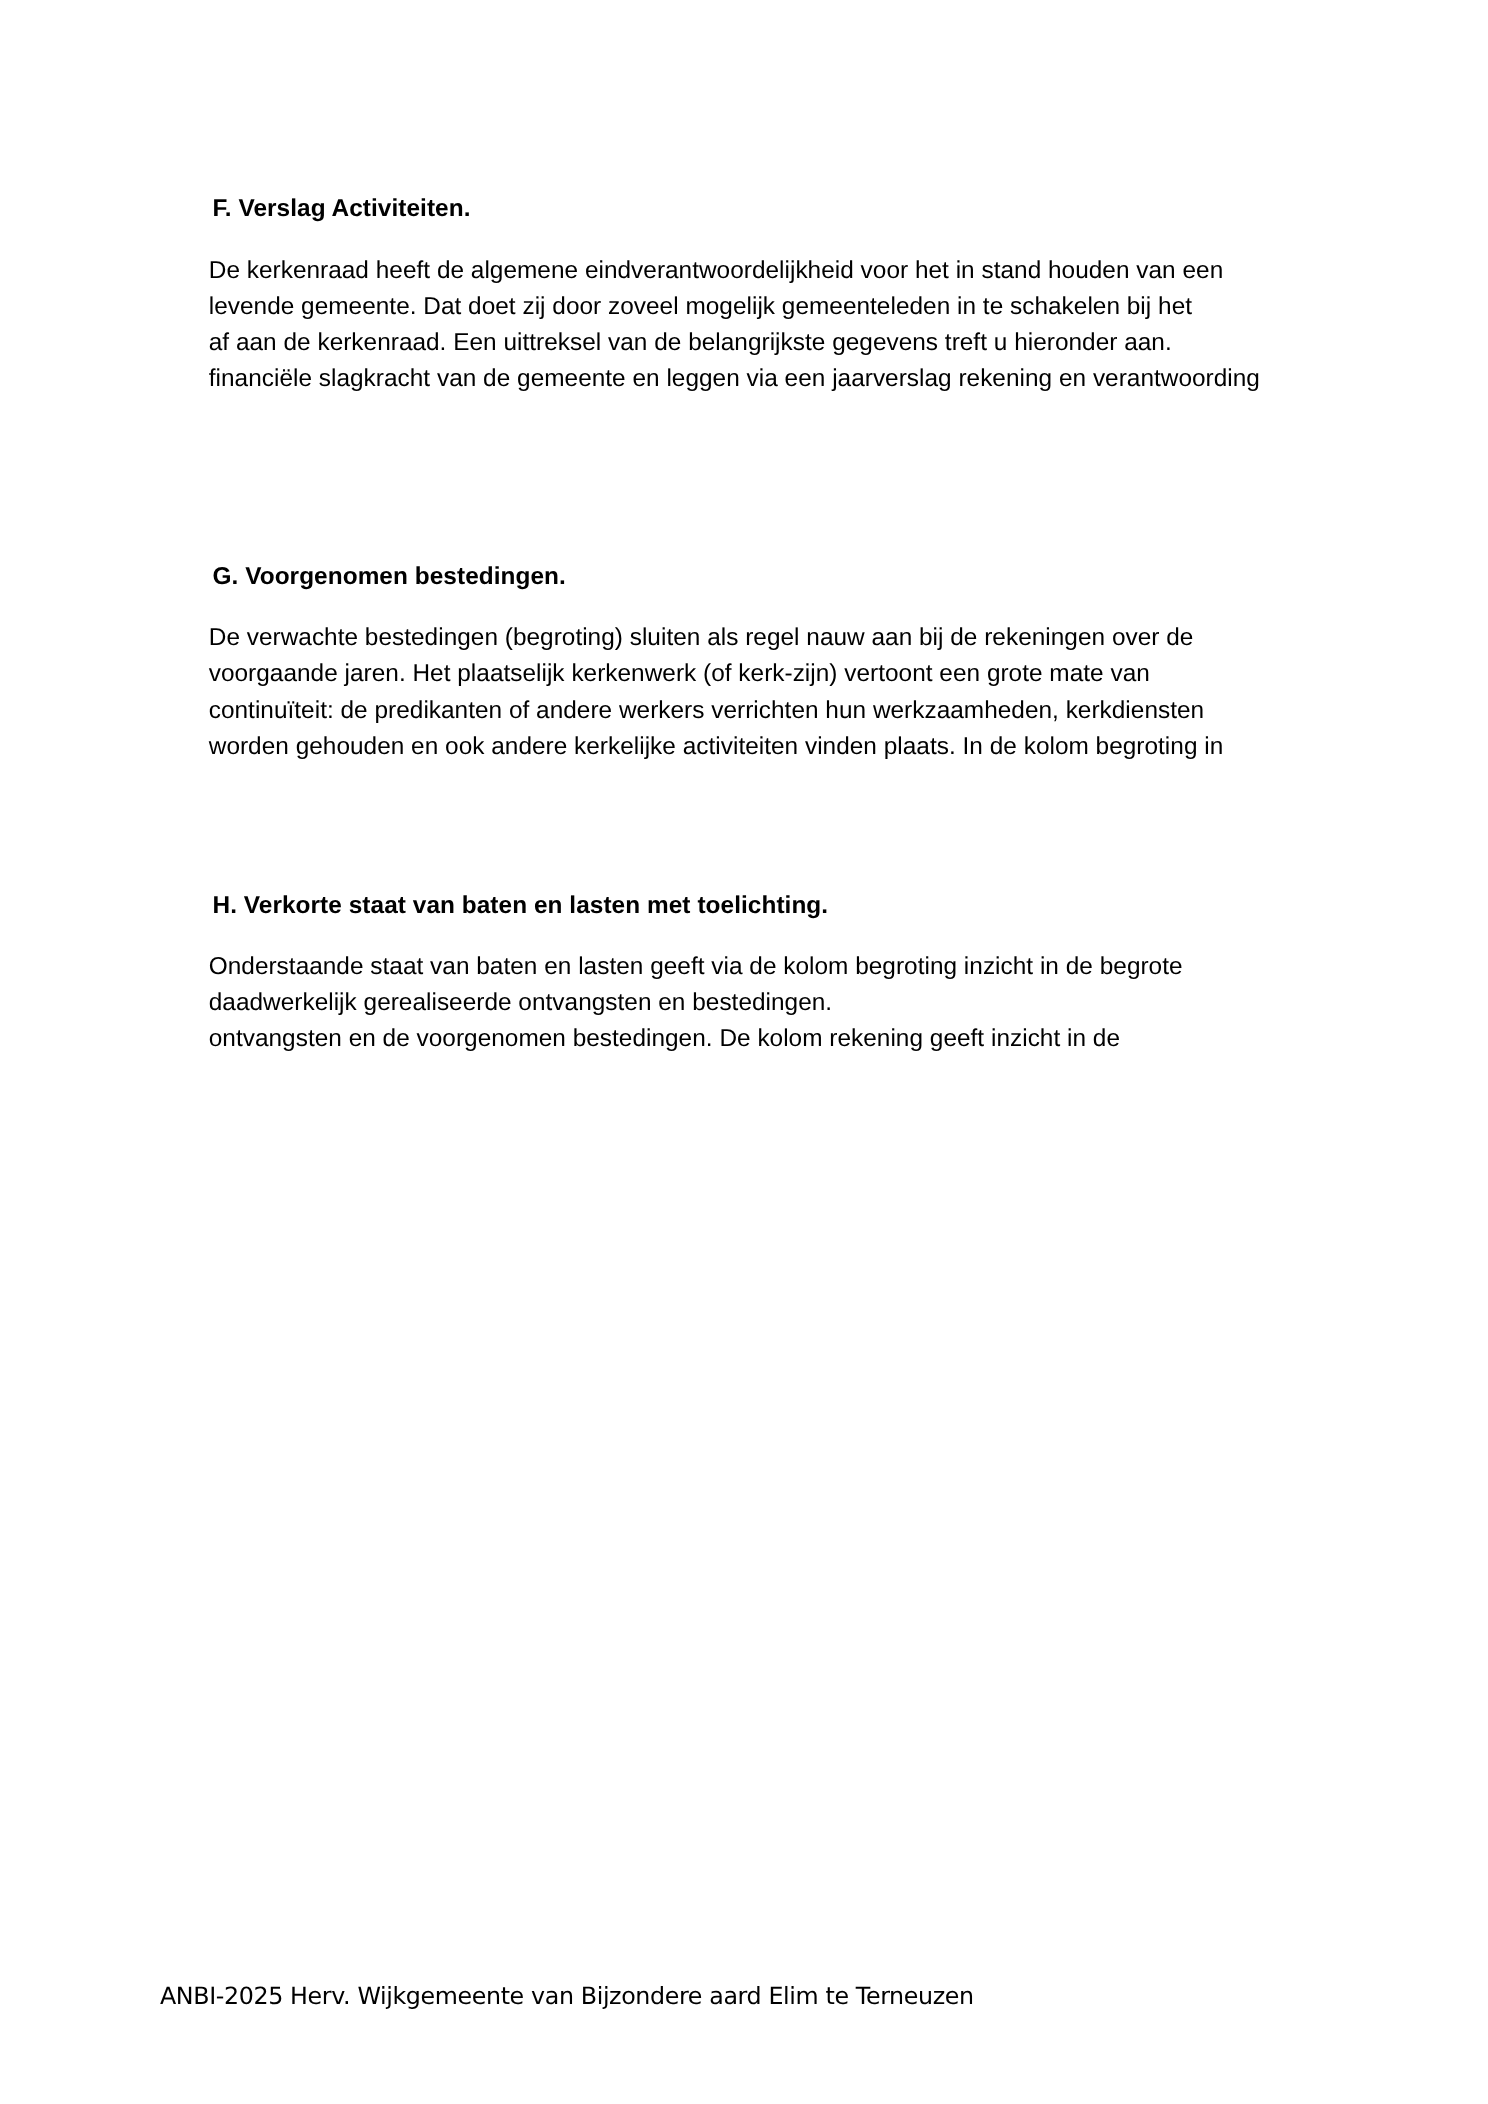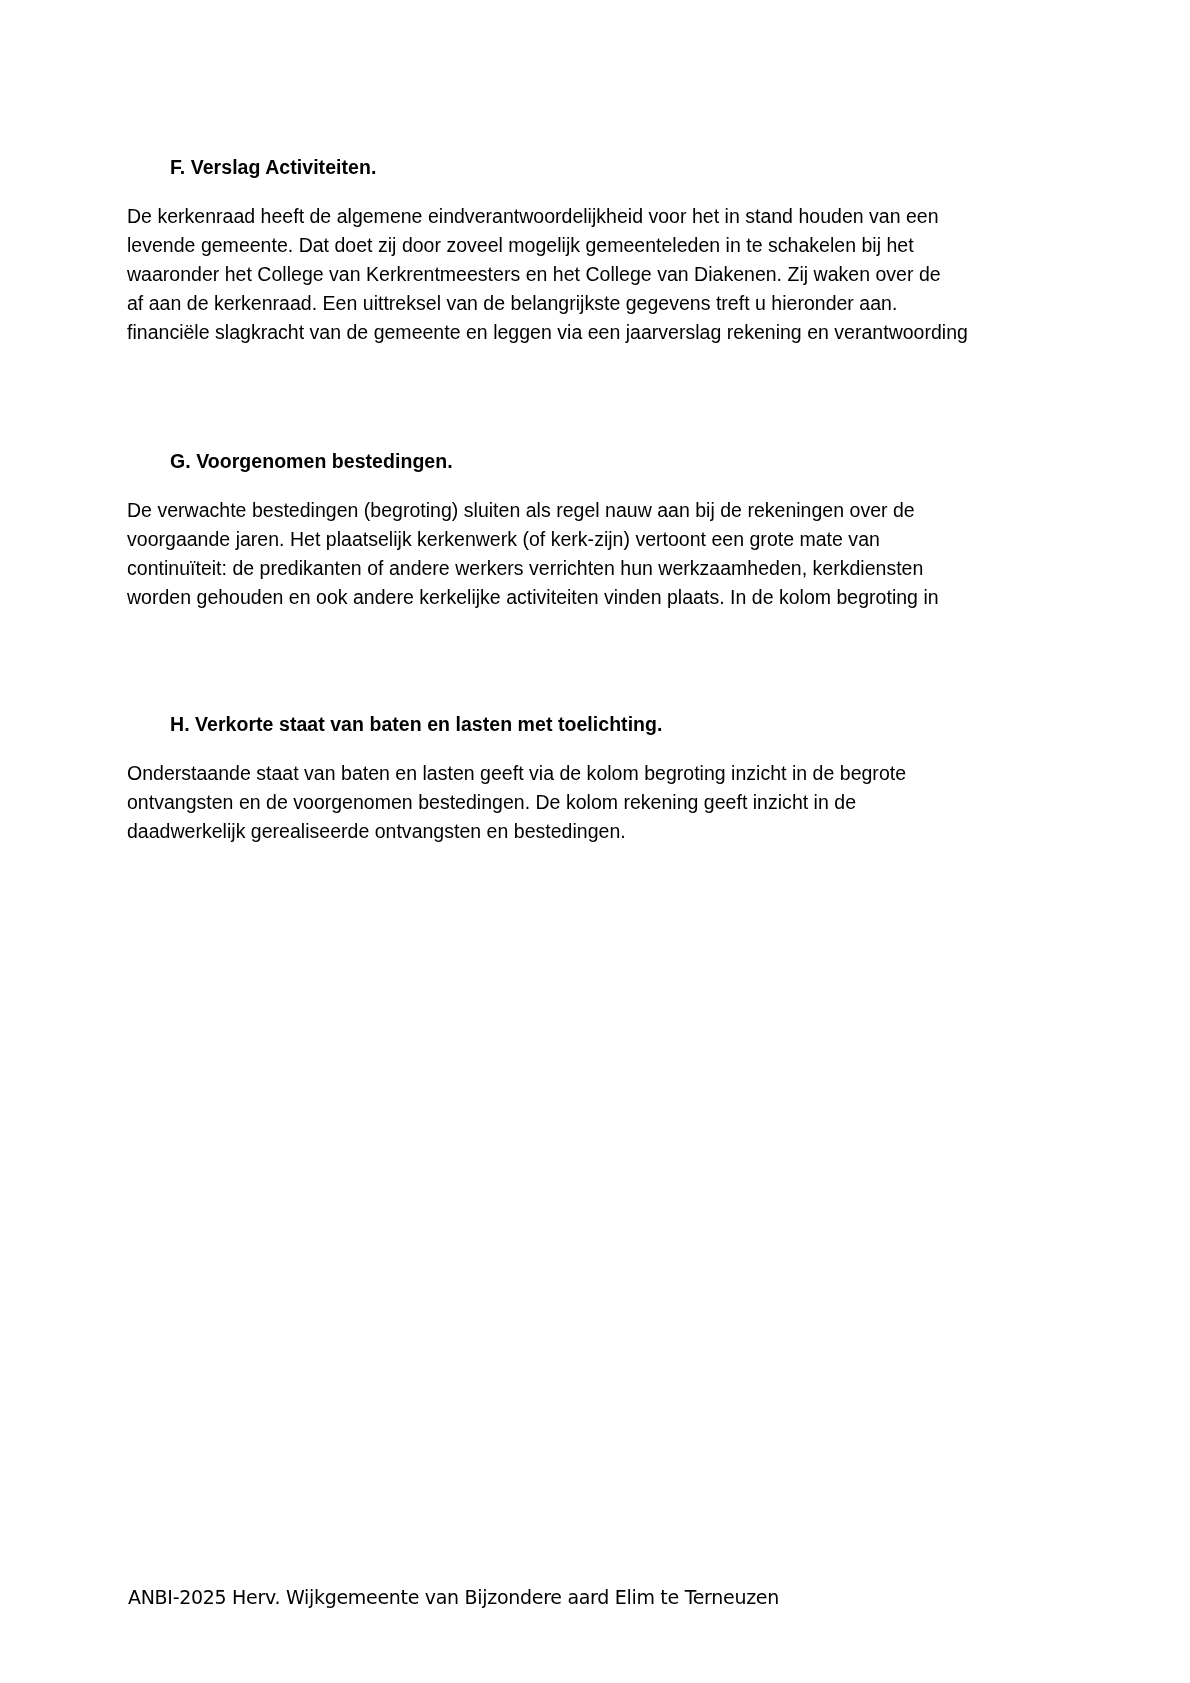--- a/index.html
+++ b/index.html
@@ -36,20 +36,21 @@
     }
     .para {
       font-size: 19.5px;
       line-height: 29px;
       margin: 0;
       letter-spacing: 0.02px;
     }
     .para .line {
       display: block;
       white-space: nowrap;
+      margin-left: 40px;
     }
     #sec-f { top: 155px; }
     #sec-f .para { margin-top: 23px; }
     #sec-g { top: 449px; }
     #sec-g .para { margin-top: 23px; }
     #sec-h { top: 712px; }
     #sec-h .para { margin-top: 23px; }
     .footer {
       position: absolute;
       left: 128px;
@@ -64,40 +65,39 @@
 </head>
 <body>
 
 <div class="page">
 
   <div class="section" id="sec-f">
     <div class="heading">F. Verslag Activiteiten.</div>
     <p class="para">
       <span class="line">De kerkenraad heeft de algemene eindverantwoordelijkheid voor het in stand houden van een</span>
       <span class="line">levende gemeente. Dat doet zij door zoveel mogelijk gemeenteleden in te schakelen bij het</span>
-      <span class="line">waaronder het College van Kerkrentmeesters en het College van Diakenen. Zij waken over de</span>
       <span class="line">af aan de kerkenraad. Een uittreksel van de belangrijkste gegevens treft u hieronder aan.</span>
       <span class="line">financiële slagkracht van de gemeente en leggen via een jaarverslag rekening en verantwoording</span>
     </p>
   </div>
 
   <div class="section" id="sec-g">
     <div class="heading">G. Voorgenomen bestedingen.</div>
     <p class="para">
       <span class="line">De verwachte bestedingen (begroting) sluiten als regel nauw aan bij de rekeningen over de</span>
       <span class="line">voorgaande jaren. Het plaatselijk kerkenwerk (of kerk-zijn) vertoont een grote mate van</span>
       <span class="line">continuïteit: de predikanten of andere werkers verrichten hun werkzaamheden, kerkdiensten</span>
       <span class="line">worden gehouden en ook andere kerkelijke activiteiten vinden plaats. In de kolom begroting in</span>
     </p>
   </div>
 
   <div class="section" id="sec-h">
     <div class="heading">H. Verkorte staat van baten en lasten met toelichting.</div>
     <p class="para">
       <span class="line">Onderstaande staat van baten en lasten geeft via de kolom begroting inzicht in de begrote</span>
+      <span class="line">daadwerkelijk gerealiseerde ontvangsten en bestedingen.</span>
       <span class="line">ontvangsten en de voorgenomen bestedingen. De kolom rekening geeft inzicht in de</span>
-      <span class="line">daadwerkelijk gerealiseerde ontvangsten en bestedingen.</span>
     </p>
   </div>
 
   <div class="footer">ANBI-2025 Herv. Wijkgemeente van Bijzondere aard Elim te Terneuzen</div>
 
 </div>
 
 </body></html>

